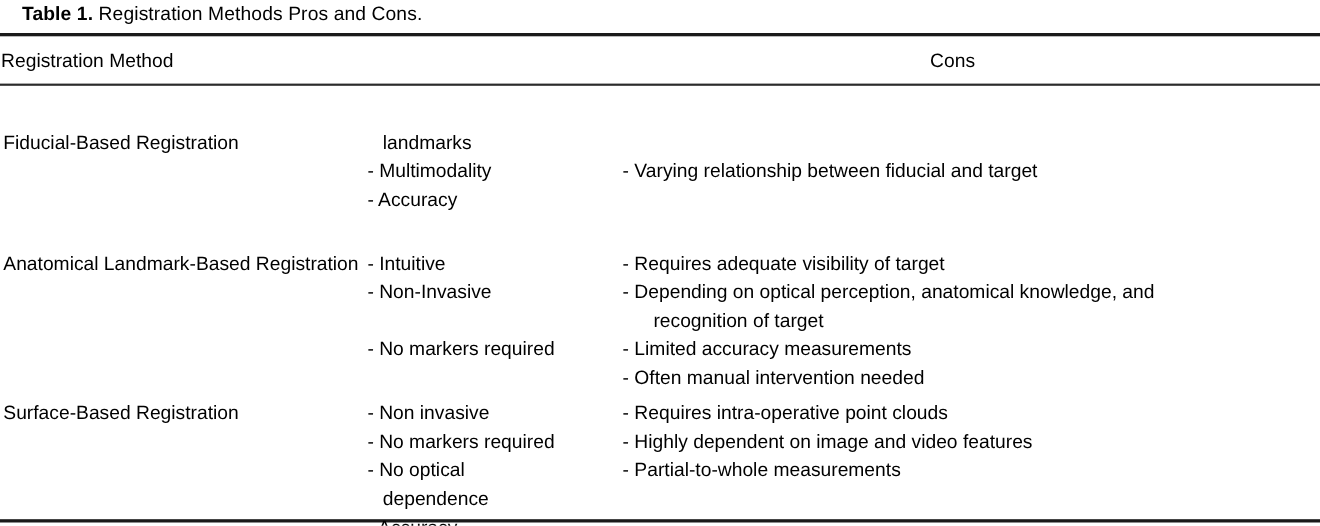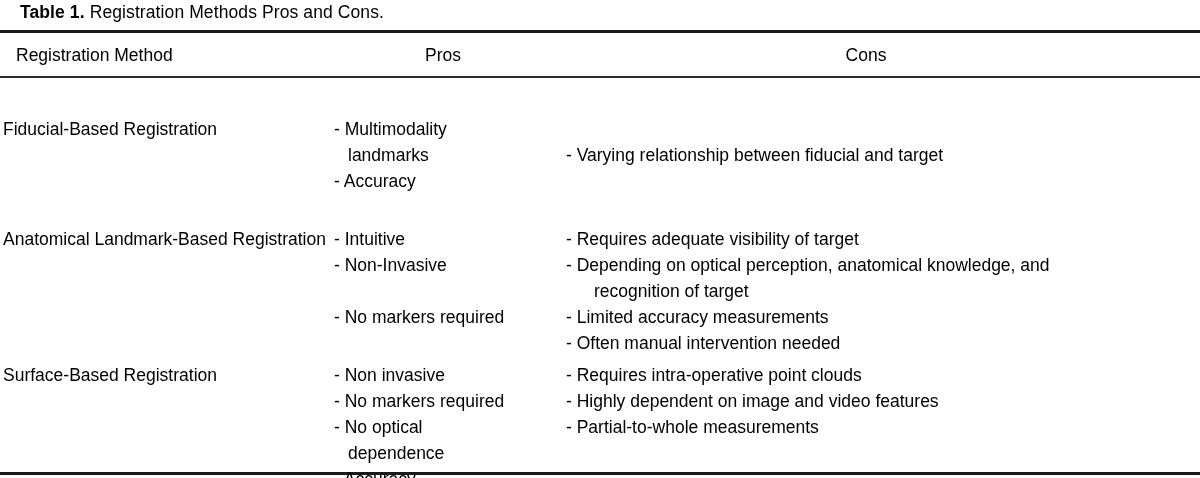--- a/index.html
+++ b/index.html
@@ -61,21 +61,21 @@
     width: 1200px;
     height: 30px;
   }
   .th {
     position: absolute;
     font-size: 17.5px;
     line-height: 26px;
     white-space: nowrap;
     font-weight: normal;
   }
-  .th-method { left: 16px;   text-align: left; }
+  .th-method { left: 1px;   text-align: left; }
   .th-pros   { left: 343px; width: 200px; text-align: center; }
   .th-cons   { left: 766px; width: 200px; text-align: center; }
 
   
   .tbody {
     position: absolute;
     left: 0;
     top: 88px;
     width: 1200px;
     margin-top: 28px;
@@ -129,31 +129,30 @@
   <div class="caption">
     <span class="caption-label">Table 1.</span><span> </span><span class="caption-text">Registration Methods Pros and Cons.</span>
   </div>
 
   <div class="rule rule-top"></div>
   <div class="rule rule-header"></div>
   <div class="rule rule-bottom"></div>
 
   <div class="header-row">
     <div class="th th-method">Registration Method</div>
-    <div class="th th-pros">Pros</div>
     <div class="th th-cons">Cons</div>
   </div>
 
   <div class="tbody">
 
     <div class="trow" style="height:110px;">
       <div class="cell-method">Fiducial-Based Registration</div>
       <div class="cell-pros">
+        <div class="li" style="padding-left: 14px; text-indent: 0px;">landmarks</div>
         <div class="li">- Multimodality</div>
-        <div class="li" style="padding-left: 14px; text-indent: 0px;">landmarks</div>
         <div class="li">- Accuracy</div>
         <div class="li empty">&nbsp;</div>
       </div>
       <div class="cell-cons">
         <div class="li empty">&nbsp;</div>
         <div class="li">- Varying relationship between fiducial and target</div>
       </div>
     </div>
 
     <div class="trow" style="height:136px;">

